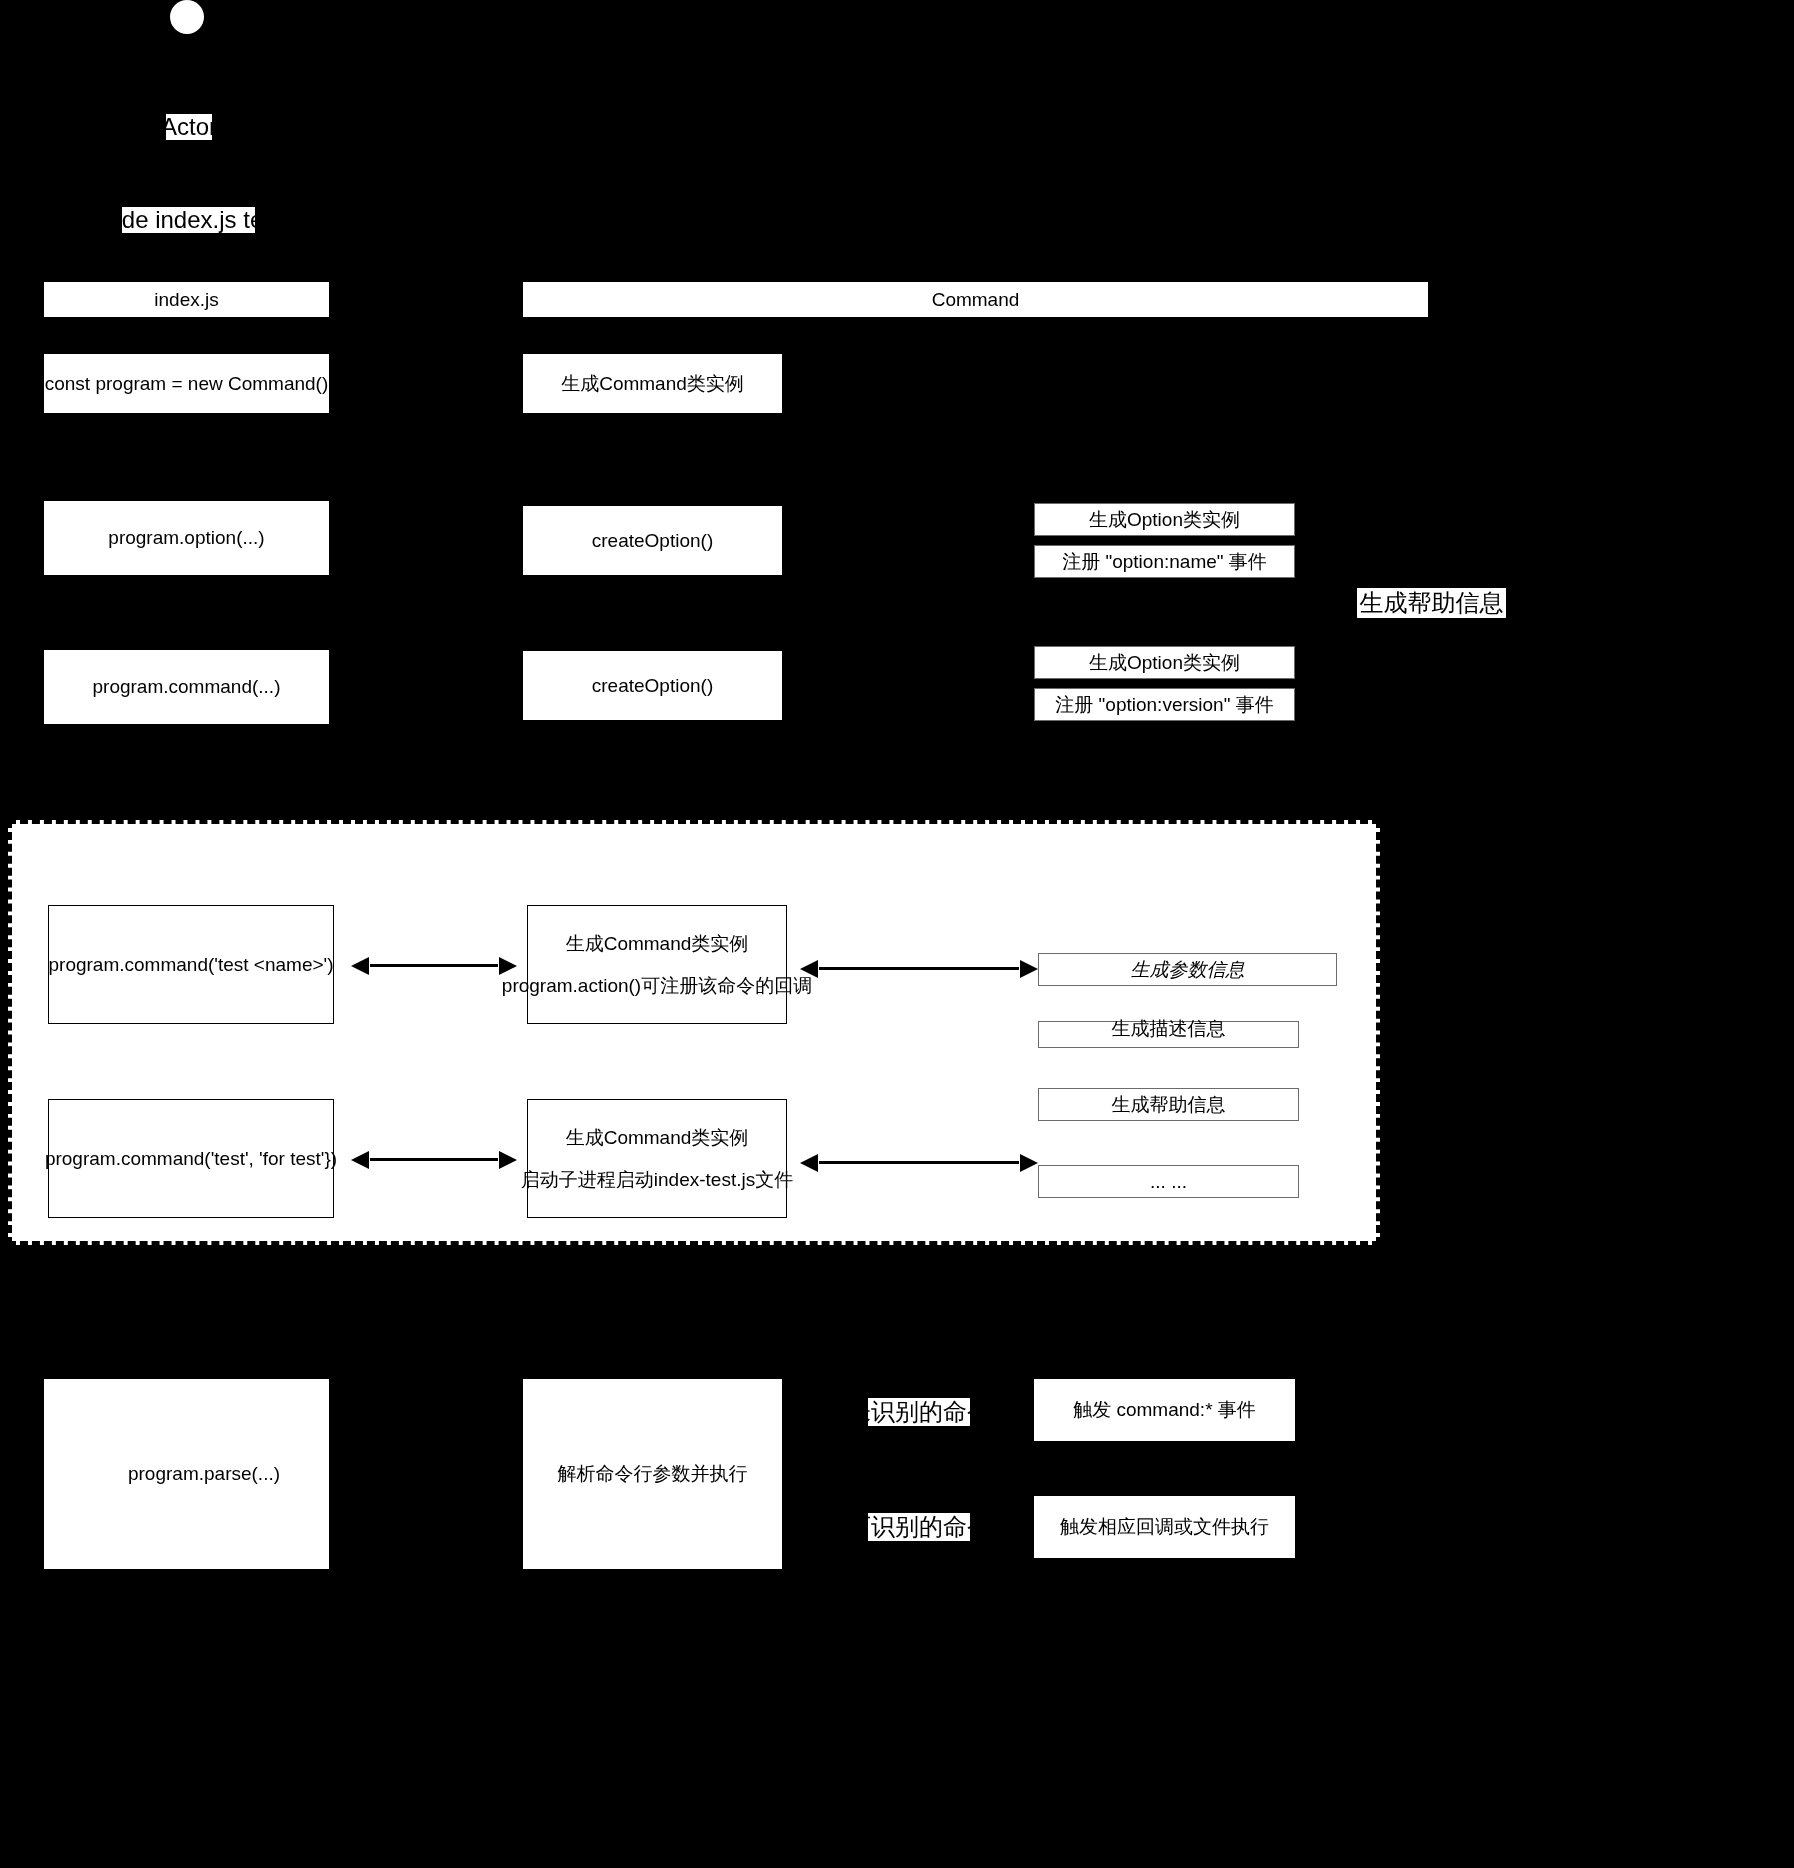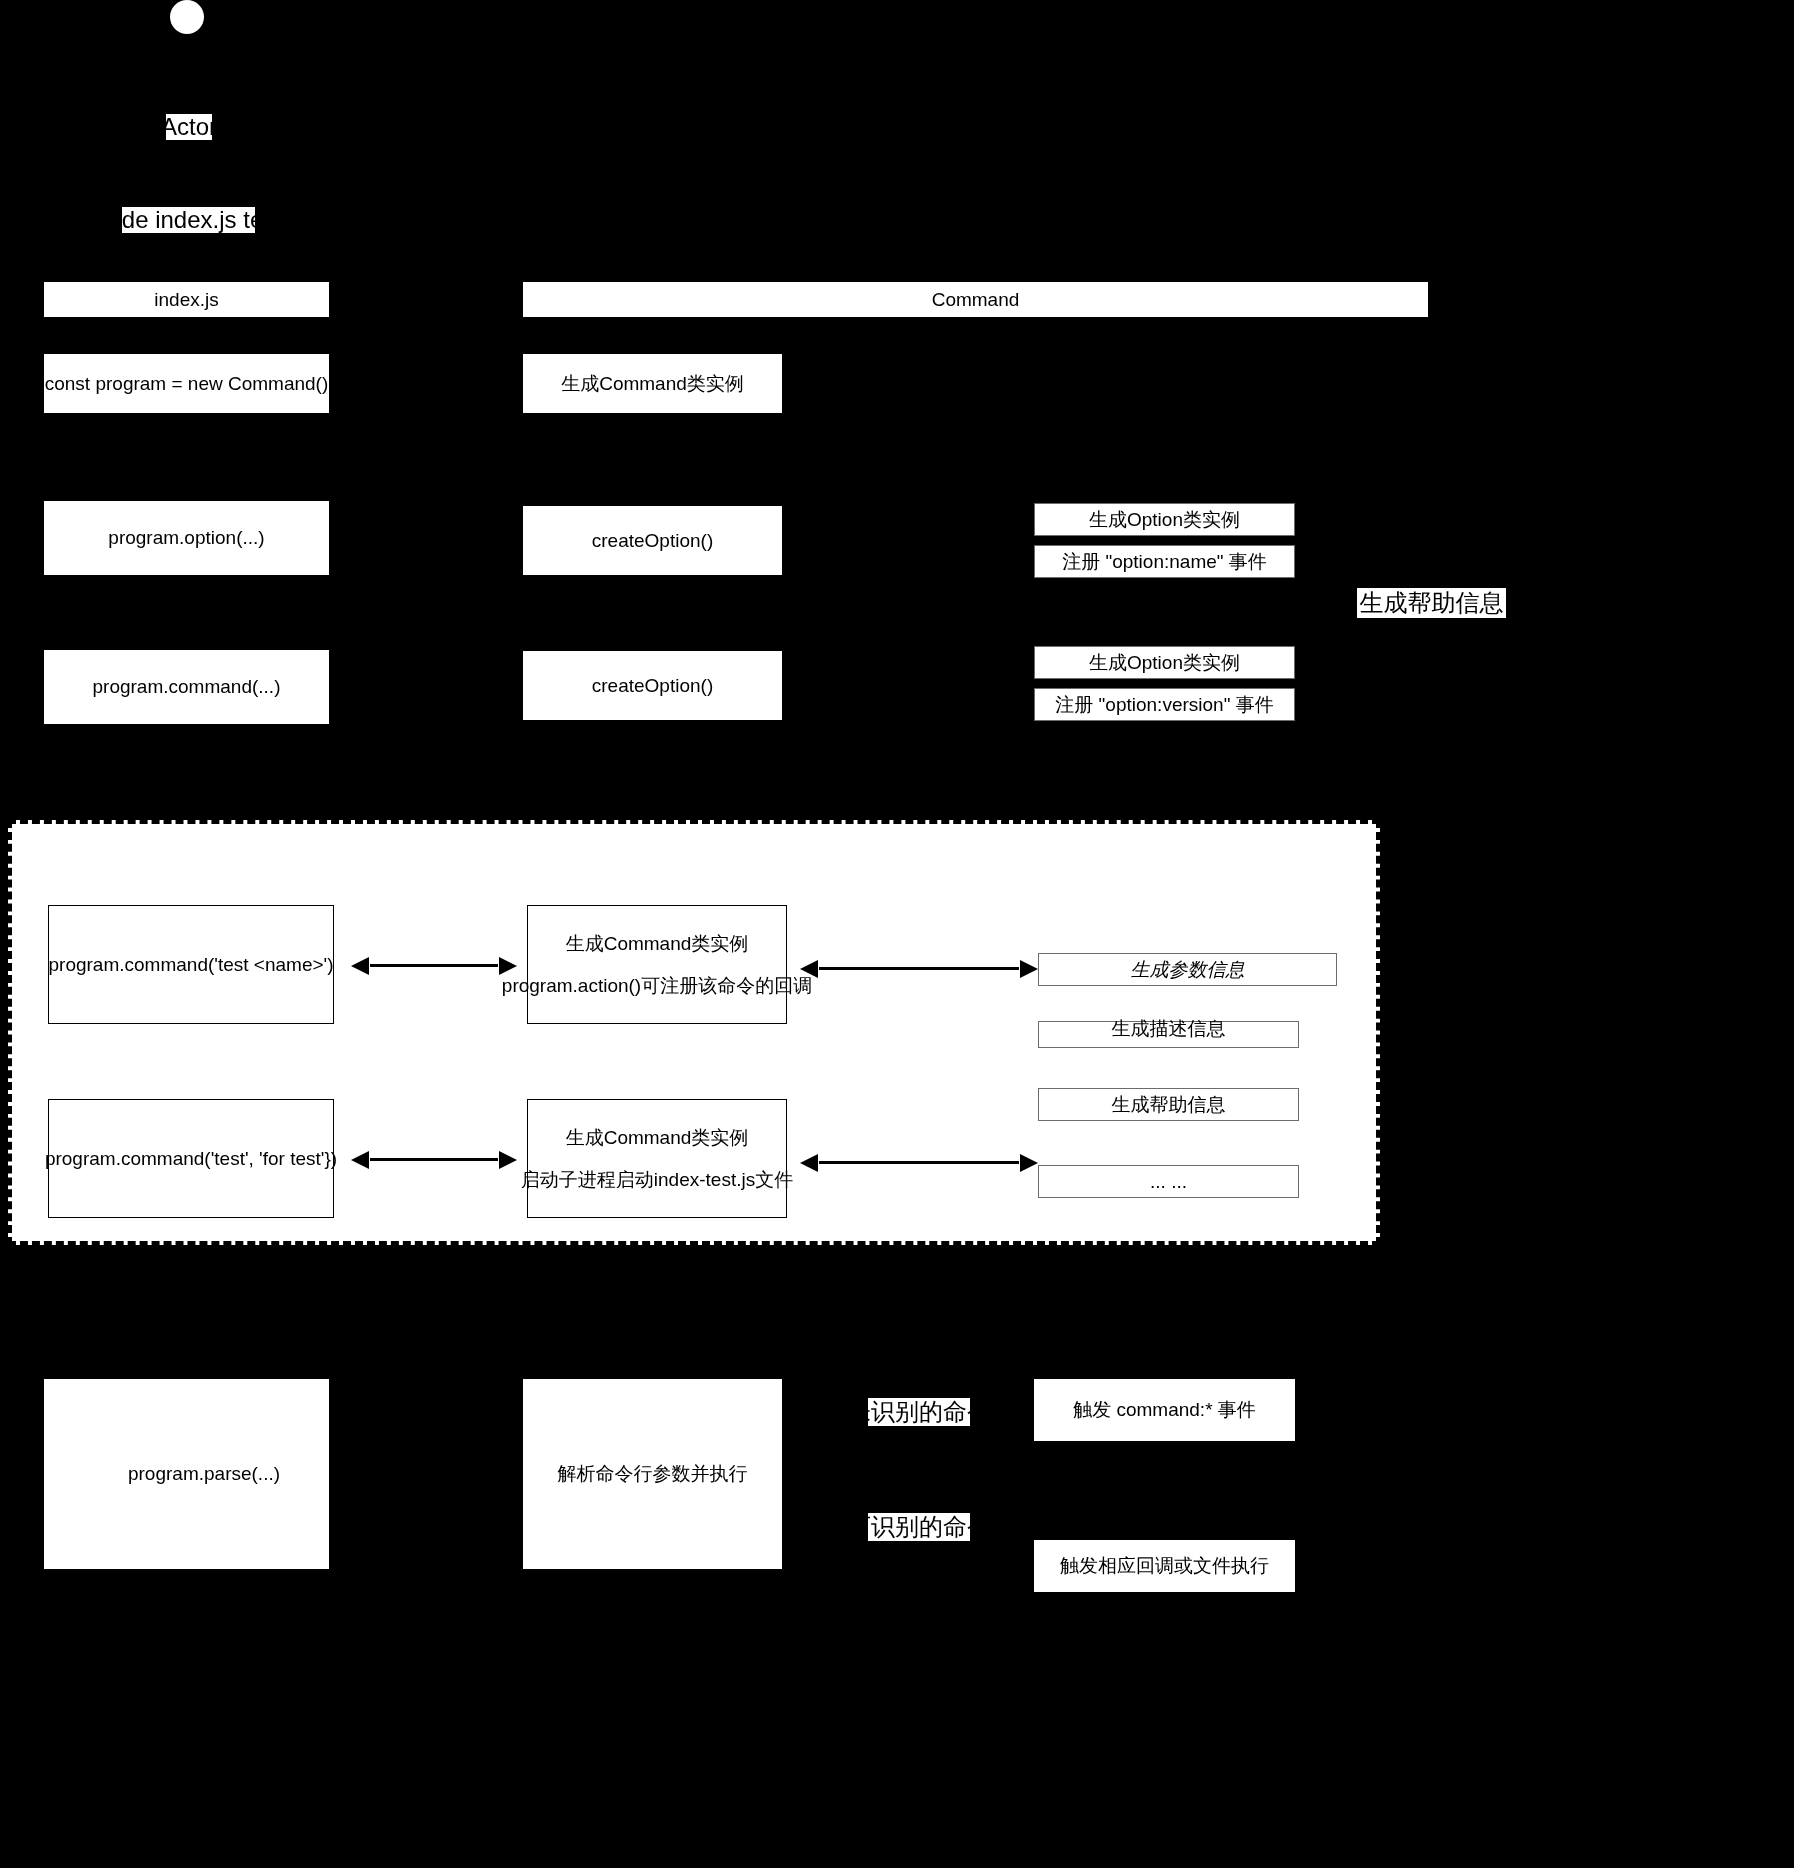--- a/index.html
+++ b/index.html
@@ -214,17 +214,17 @@
   </div>
 
   <div class="plain-label" style="left:868px; top:1398px; width:102px; height:28px;">未识别的命令</div>
 
   <div class="box" style="left:1034px; top:1379px; width:261px; height:62px;">
     <span class="box-line">触发 command:* 事件</span>
   </div>
 
   <div class="plain-label" style="left: 868px; width: 102px; height: 28px; top: 1513px;">可识别的命令</div>
 
-  <div class="box" style="left:1034px; top:1496px; width:261px; height:52px;margin-top:44px;">
+  <div class="box" style="left:1034px; top:1496px; width:261px; height:62px;">
     <span class="box-line">触发相应回调或文件执行</span>
   </div>
 
 </div>
 
 </body></html>

